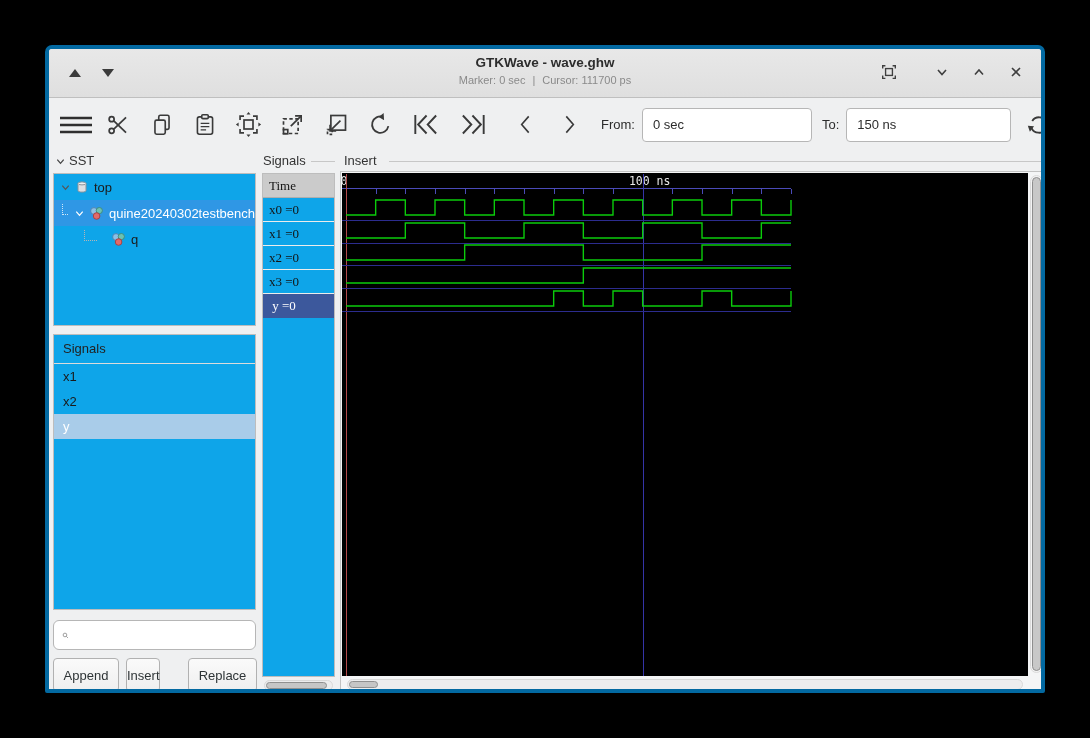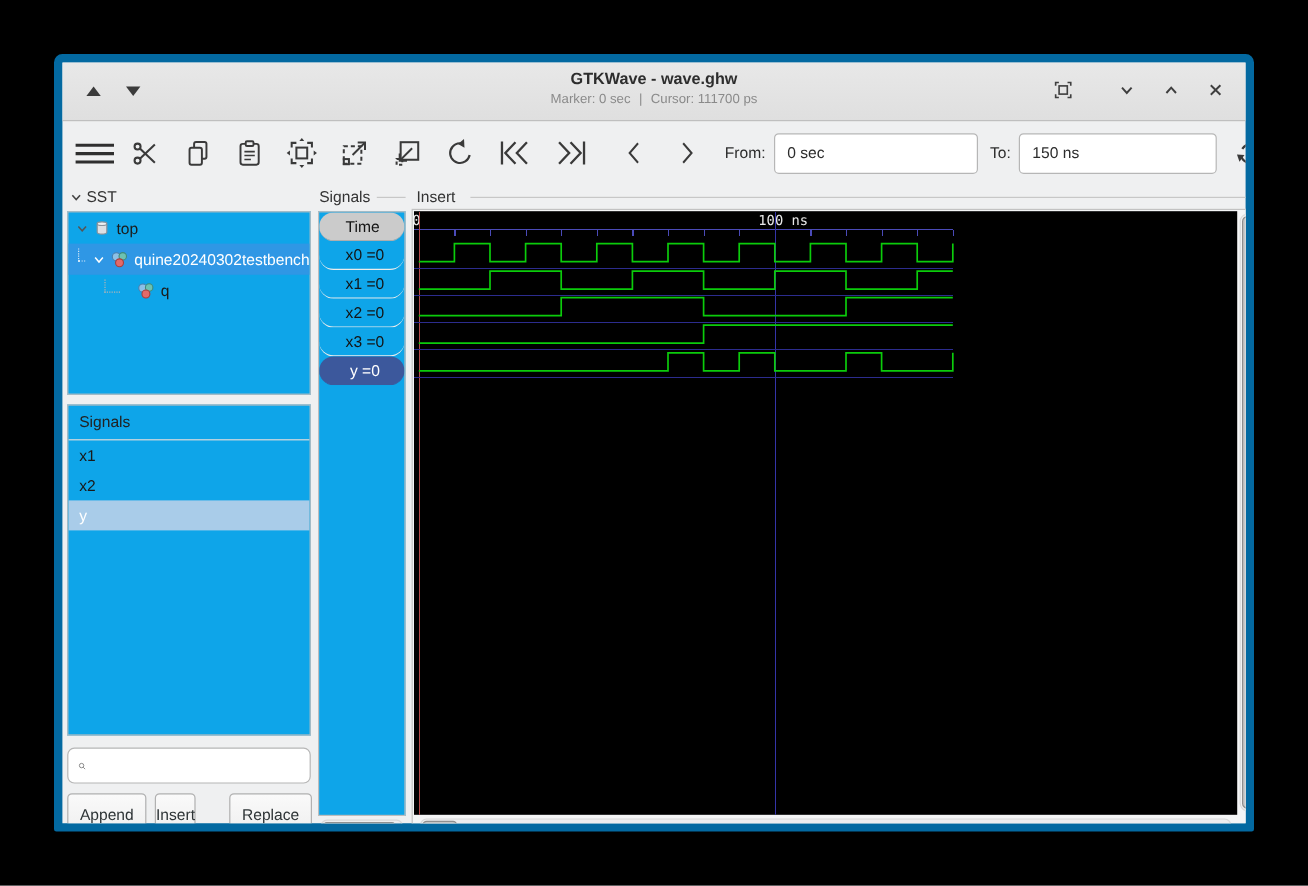--- a/index.html
+++ b/index.html
@@ -1,19 +1,19 @@
 <!DOCTYPE html>
 <html><head>
 <meta charset="utf-8">
 <style>
   html,body{margin:0;padding:0;}
   body{width:1090px;height:738px;background:#000;position:relative;
        font-family:"Liberation Sans",sans-serif;overflow:hidden;}
   .window{position:absolute;left:45px;top:45px;width:1000px;height:648px;
-          background:#eff0f1;border:7px solid #0369a1;border-radius:7px 7px 2px 2px;
+          background:#eff0f1;border:4px solid #0369a1;border-radius:7px 7px 2px 2px;
           box-shadow:0 3px 14px rgba(0,0,0,.6);overflow:hidden;box-sizing:border-box;}
   
   .headerbar{position:absolute;left:0;top:0;right:0;height:48px;
              background:linear-gradient(#e8e8e8,#dfdfdf);border-bottom:1px solid #bfbfbf;}
   .hb-btn{position:absolute;top:14px;width:24px;height:20px;background:none;border:none;
           display:flex;align-items:center;justify-content:center;padding:0;cursor:default;}
   .tri-up{width:0;height:0;border-left:6px solid transparent;border-right:6px solid transparent;
           border-bottom:8px solid #3b3b3b;}
   .tri-down{width:0;height:0;border-left:6px solid transparent;border-right:6px solid transparent;
             border-top:8px solid #3b3b3b;}
@@ -57,22 +57,22 @@
   .list-item.selected{background:#a9cce9;color:#fff;}
   .searchbox{left:4px;top:571px;width:203px;height:30px;border:1px solid #b6b6b6;border-radius:6px;
              background:#fff;position:absolute;display:flex;align-items:center;box-sizing:border-box;
              padding-left:8px;}
   .btnrow{position:absolute;top:609px;left:4px;height:34px;}
   .gbtn{position:absolute;top:0;height:34px;background:linear-gradient(#fafafa,#efefef);
         border:1px solid #b1b1b1;border-radius:4px;font-size:13px;color:#2e3436;
         font-family:"Liberation Sans",sans-serif;padding:0;}
   
   .valuesbox{left:213px;top:124px;width:73px;height:504px;}
-  .vrow{height:23px;line-height:23px;font-family:Liberation Sans, sans-serif;font-size:13px;
-        color:#141414;padding-left:22px;border-bottom:1px solid #ececec;white-space:pre;border-radius:12px;}
+  .vrow{height:23px;line-height:23px;font-family:Liberation Serif, serif;font-size:13px;
+        color:#141414;padding-left:6px;border-bottom:1px solid #ececec;white-space:pre;}
   .vrow.time{background:#cbcbcb;border-bottom:1px solid #aeaeae;}
   .vrow.selected{background:#3c589c;color:#fff;border-bottom:1px solid #3c589c;}
   
   .hscroll{position:absolute;height:11px;background:#ededee;border:1px solid #d9d9d9;
            border-radius:6px;box-sizing:border-box;}
   .hthumb{position:absolute;top:1px;height:7px;background:#c6c6c6;border:1px solid #909090;
           border-radius:5px;box-sizing:border-box;}
   .vscroll{position:absolute;width:13px;background:#f3f3f4;border:1px solid #dadada;
            border-radius:7px;box-sizing:border-box;}
   .vthumb{position:absolute;left:1px;width:9px;background:#c8c8c8;border:1px solid #8e8e8e;

